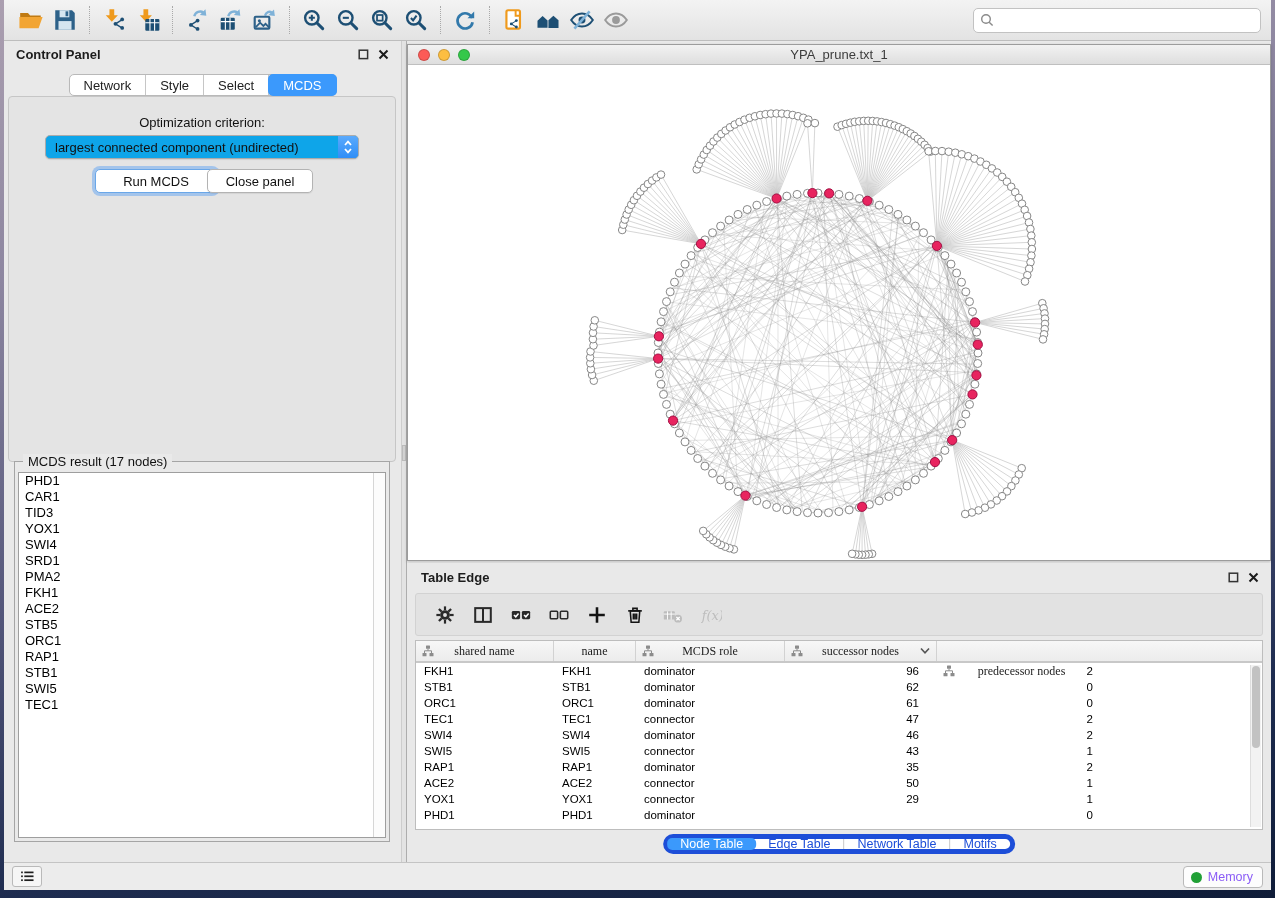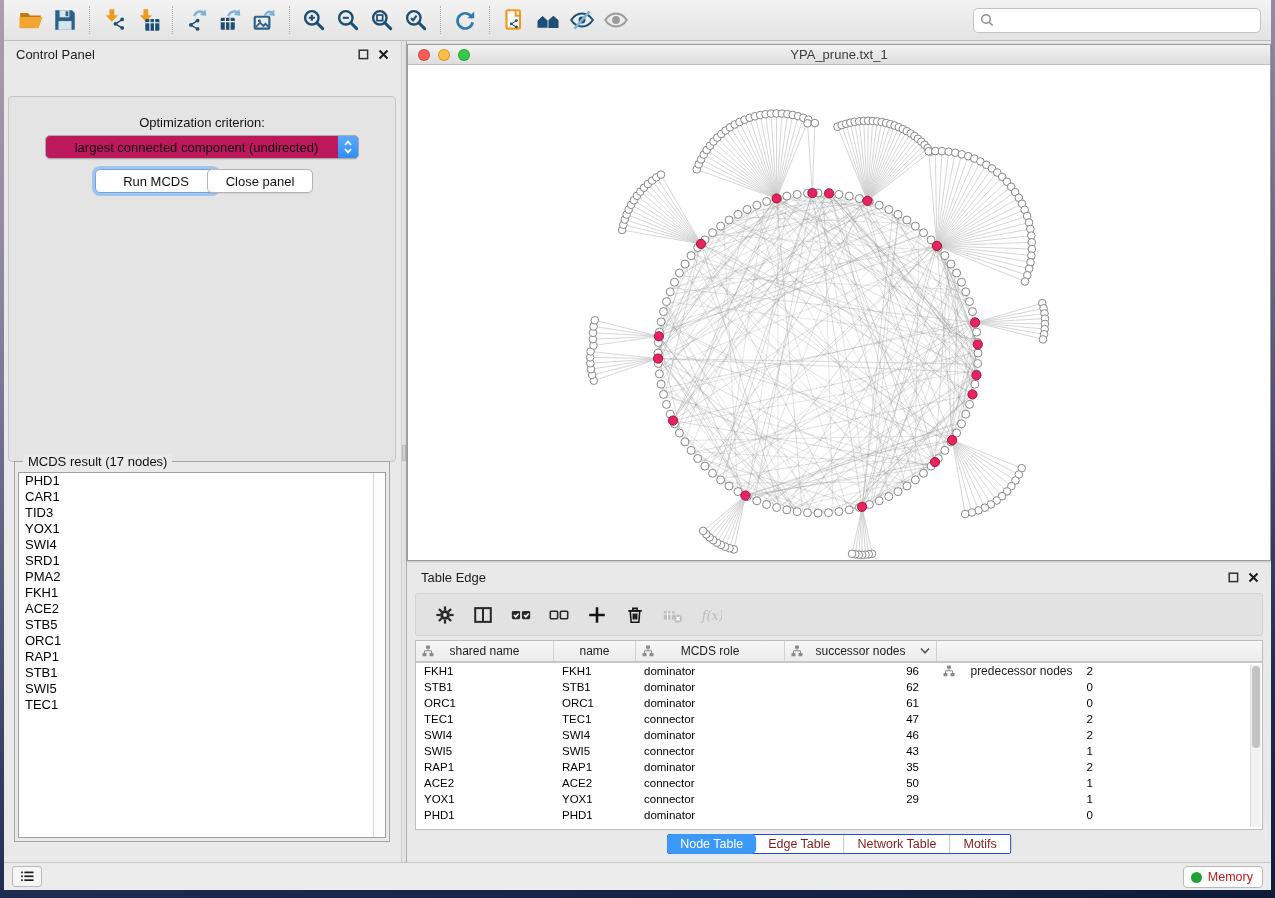--- a/index.html
+++ b/index.html
@@ -18,36 +18,36 @@
   .tb-btn svg { width:26px; height:26px; }
   .tb-sep { width:1px; height:28px; margin:0 7px; border-left:1px dotted #a9a9a9; }
   .searchbox { margin-left:auto; width:288px; height:25px; background:#fff; border:1px solid #c2c2c2;
     border-radius:5px; display:flex; align-items:center; padding:0 6px; }
   .searchbox svg { width:14px; height:14px; flex:0 0 auto; }
   .searchbox input { border:none; outline:none; flex:1; height:100%; font-size:12px; background:transparent; }
 
   
   .control-panel { position:absolute; left:0; top:41px; width:397px; bottom:28px; background:#e9e9e9; }
   .cp-header { position:absolute; left:0; top:0; right:0; height:26px; display:flex; align-items:center; padding:0 12px; }
-  .panel-title { font-size:13px; color:#1c1c1c; }
+  .panel-title { font-size:13px; color:#1c1c1c;font-weight:bold; }
   .win-btns { margin-left:auto; display:flex; gap:9px; align-items:center; }
   .wbtn { display:flex; cursor:pointer; }
   .wbtn svg { width:11px; height:11px; }
   .cp-tabs { position:absolute; top:33px; left:50%; transform:translateX(-50%);
     display:flex; background:#fff; border:1px solid #b9b9b9; border-radius:5px; height:22px; }
   .cp-tab { font-size:13px; color:#222; padding:0 14px; display:flex; align-items:center;
     border-right:1px solid #c6c6c6; cursor:pointer; }
   .cp-tab:last-child { border-right:none; }
   .cp-tab.active { background:#3b99fc; color:#fff; border-radius:5px; margin:-1px; padding:0 15px; border-right:none; }
   .cp-content { position:absolute; left:4px; right:5px; top:55px; height:366px;
     background:#e4e4e4; border:1px solid #c6c6c6; border-radius:4px; }
   .opt-label { text-align:center; margin-top:18px; font-size:13px; color:#111; }
-  .select { position:absolute; left:36px; top:38px; width:314px; height:24px; background:#be185d;
+  .select { position:absolute; left:36px; top:38px; width:314px; height:24px; background:#0ea5e9;
     border:1px solid #ababab; border-radius:5px; display:flex; align-items:center; cursor:pointer;
-    box-shadow:0 1px 1px rgba(0,0,0,.08);text-align:center; }
+    box-shadow:0 1px 1px rgba(0,0,0,.08); }
   .select-text { flex:1; font-size:13px; color:#111; padding-left:9px; white-space:nowrap; overflow:hidden; }
   .select-step { width:20px; height:22px; background:linear-gradient(#5aaafc,#2f8ef7); border-radius:0 4px 4px 0;
     display:flex; align-items:center; justify-content:center; }
   .btn { position:absolute; top:72px; height:24px; background:#fff; border:1px solid #b3b3b3; border-radius:5px;
     font-size:13px; color:#111; cursor:pointer; font-family:inherit; box-shadow:0 1px 1px rgba(0,0,0,.07); }
   .btn.run { left:86px; width:122px; border-color:#6aa7e8; box-shadow:0 0 0 3px rgba(110,170,240,.55); }
   .btn.closep { left:198px; width:106px; }
   .result-group { position:absolute; left:10px; width:376px; top:420px; bottom:20px; border:1px solid #a5a5a5; }
   .legend { position:absolute; top:-8px; left:8px; background:#e9e9e9; padding:0 5px; font-size:13px; color:#111; }
   .result-list { position:absolute; inset:10px 3px 3px 3px; background:#fff; border:1px solid #9e9e9e; overflow:hidden; }
@@ -74,46 +74,46 @@
   .table-panel { position:absolute; left:403px; top:563px; right:0; height:294px; background:#e9e9e9; }
   .tp-header { position:absolute; top:4px; left:14px; right:12px; height:20px; display:flex; align-items:center; }
   .tp-toolbar { position:absolute; top:30px; left:8px; right:8px; height:43px; background:#e2e2e2;
     border:1px solid #d2d2d2; border-radius:3px; display:flex; align-items:center; gap:16px; padding-left:18px; }
   .tp-btn { background:none; border:none; cursor:pointer; display:flex; }
   .tp-btn svg { width:22px; height:22px; }
   .tp-btn[disabled] { cursor:default; }
   .grid { position:absolute; top:77px; left:8px; right:8px; height:190px; background:#fff; border:1px solid #bdbdbd; overflow:hidden; }
   .grid-head { display:flex; height:22px; background:linear-gradient(#f7f7f7,#ececec); border-bottom:2px solid #c8c8c8; }
   .hcell { display:flex; align-items:center; justify-content:center; gap:5px; font-size:12px; color:#222;
-    border-right:1px solid #d2d2d2; position:relative; cursor:pointer; }
+    border-right:1px solid #d2d2d2; position:relative; cursor:pointer;font-family:Liberation Serif, serif; }
   .hcell svg.tree { width:12px; height:12px; position:absolute; left:6px; }
   .hcell svg.sort { width:10px; height:8px; position:absolute; right:6px; }
   .hfill { flex:1; }
   .grid-row { display:flex; height:16px; cursor:default; }
   .gcell { font-size:11.5px; color:#000; line-height:16px; white-space:nowrap; overflow:hidden; }
   .gcell.left { padding-left:8px; text-align:left; }
   .gcell.right { text-align:right; }
   .grid-vscroll { position:absolute; right:1px; top:24px; bottom:2px; width:11px; background:#f2f2f2; border-left:1px solid #ddd; }
   .grid-vscroll .thumb { position:absolute; top:1px; left:1px; right:1px; height:82px; background:#c2c2c2; border-radius:5px; }
   .table-tabs { position:absolute; top:271px; left:50%; transform:translateX(-50%); display:flex;
-    background:#fff; border:1px solid #1d4ed8; border-radius:2px; height:20px; }
-  .t-tab { font-size:12.5px; color:#7f1d1d; padding:0 13px; display:flex; align-items:center;
+    background:#fff; border:5px solid #1d4ed8; border-radius:10px; height:20px; }
+  .t-tab { font-size:12.5px; color:#1d4ed8; padding:0 13px; display:flex; align-items:center;
     border-right:1px solid #c9c9c9; cursor:pointer; }
   .t-tab:last-child { border-right:none; }
   .t-tab.active { background:#3b99fc; color:#fff; border-radius:5px; margin:-1px; border-right:none; }
 
   
   .statusbar { position:absolute; left:0; right:0; bottom:0; height:28px; background:#ececec; border-top:1px solid #c4c4c4; }
   .sb-left { position:absolute; left:8px; top:3px; width:30px; height:21px; background:#f6f6f6;
     border:1px solid #b9b9b9; border-radius:3px; display:flex; align-items:center; justify-content:center; cursor:pointer; }
   .sb-left svg { width:17px; height:17px; }
   .memory-btn { position:absolute; right:8px; top:3px; height:22px; padding:0 9px 0 7px; background:#fdfdfd;
     border:1px solid #b9b9b9; border-radius:4px; display:flex; align-items:center; gap:6px; cursor:pointer; }
   .memory-dot { width:11px; height:11px; border-radius:50%; }
-  .memory-label { font-size:12.5px; color:#b91c1c; }
+  .memory-label { font-size:12.5px; color:#8b5cf6; }
 </style>
 </head>
 <body>
 
 <div class="desktop">
   <div class="app">
 
     <div class="toolbar">
       <div class="tb-icons" id="tb-icons">
           <button class="tb-btn">
@@ -270,20 +270,26 @@
                 <rect x="1.2" y="1.2" width="8.4" height="8.4" fill="none" stroke="#333" stroke-width="1.5"></rect>
               </svg>
             </span>
           <span class="wbtn">
               <svg viewBox="0 0 11 11">
                 <path d="M1.5 1.5l8 8M9.5 1.5l-8 8" stroke="#1b1b1b" stroke-width="2"></path>
               </svg>
             </span>
         </span>
       </div>
+      <div class="cp-tabs" id="cp-tabs">
+          <div class="cp-tab">Network</div>
+          <div class="cp-tab">Style</div>
+          <div class="cp-tab">Select</div>
+          <div class="cp-tab active">MCDS</div>
+        </div>
       <div class="cp-content">
         <div class="opt-label">Optimization criterion:</div>
         <div class="select">
           <span class="select-text">largest connected component (undirected)</span>
           <span class="select-step">
             <svg viewBox="0 0 10 16" width="10" height="16">
                 <path d="M2 6l3-3.4L8 6" fill="none" stroke="#fff" stroke-width="1.7"></path>
                 <path d="M2 10l3 3.4L8 10" fill="none" stroke="#fff" stroke-width="1.7"></path>
               </svg>
           </span>

